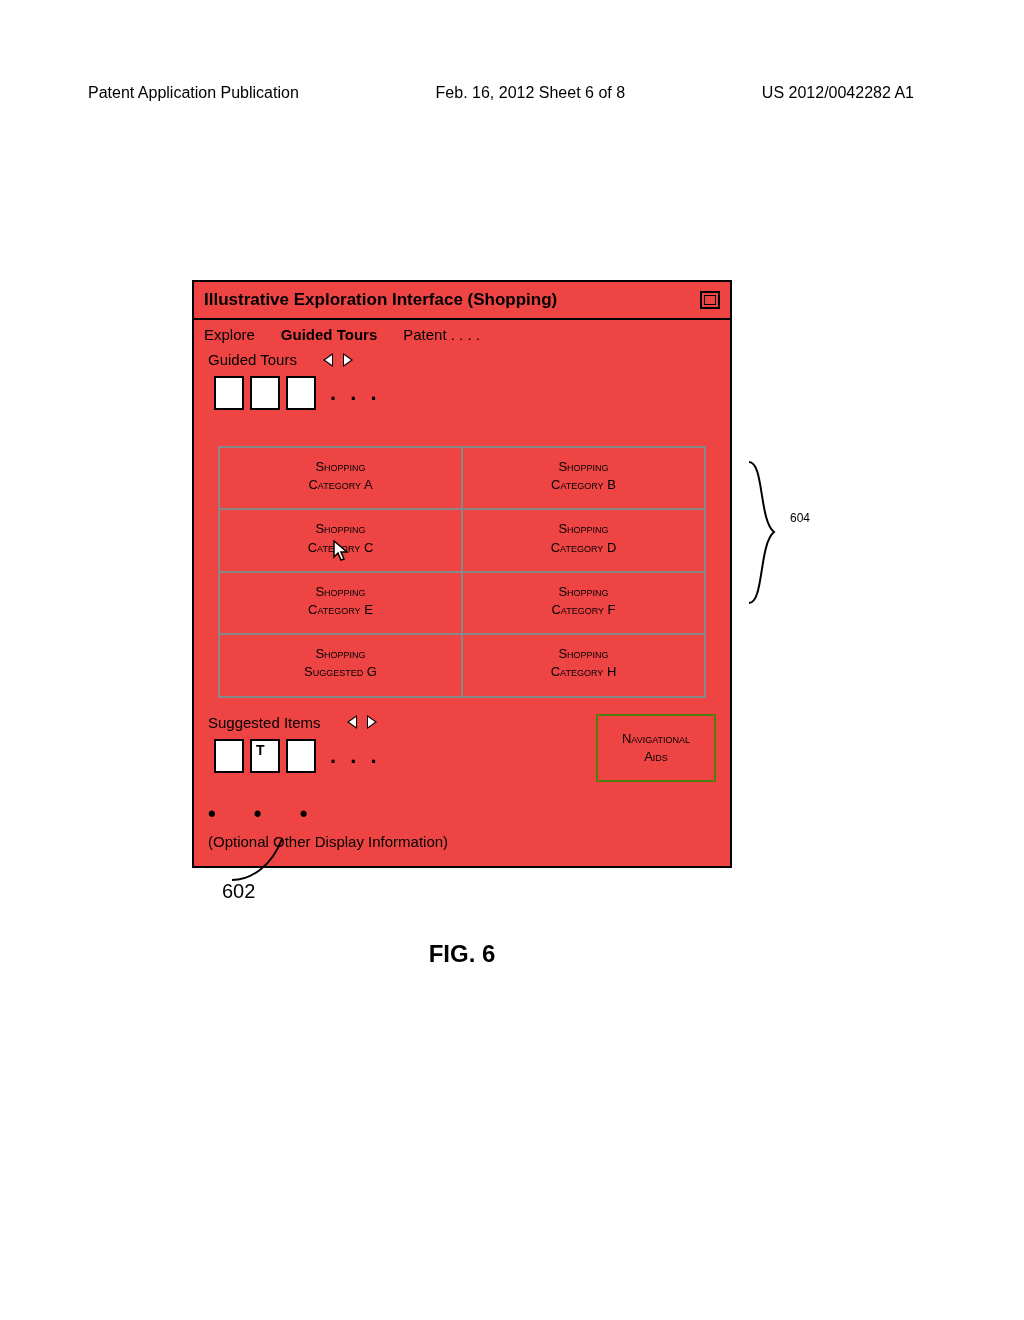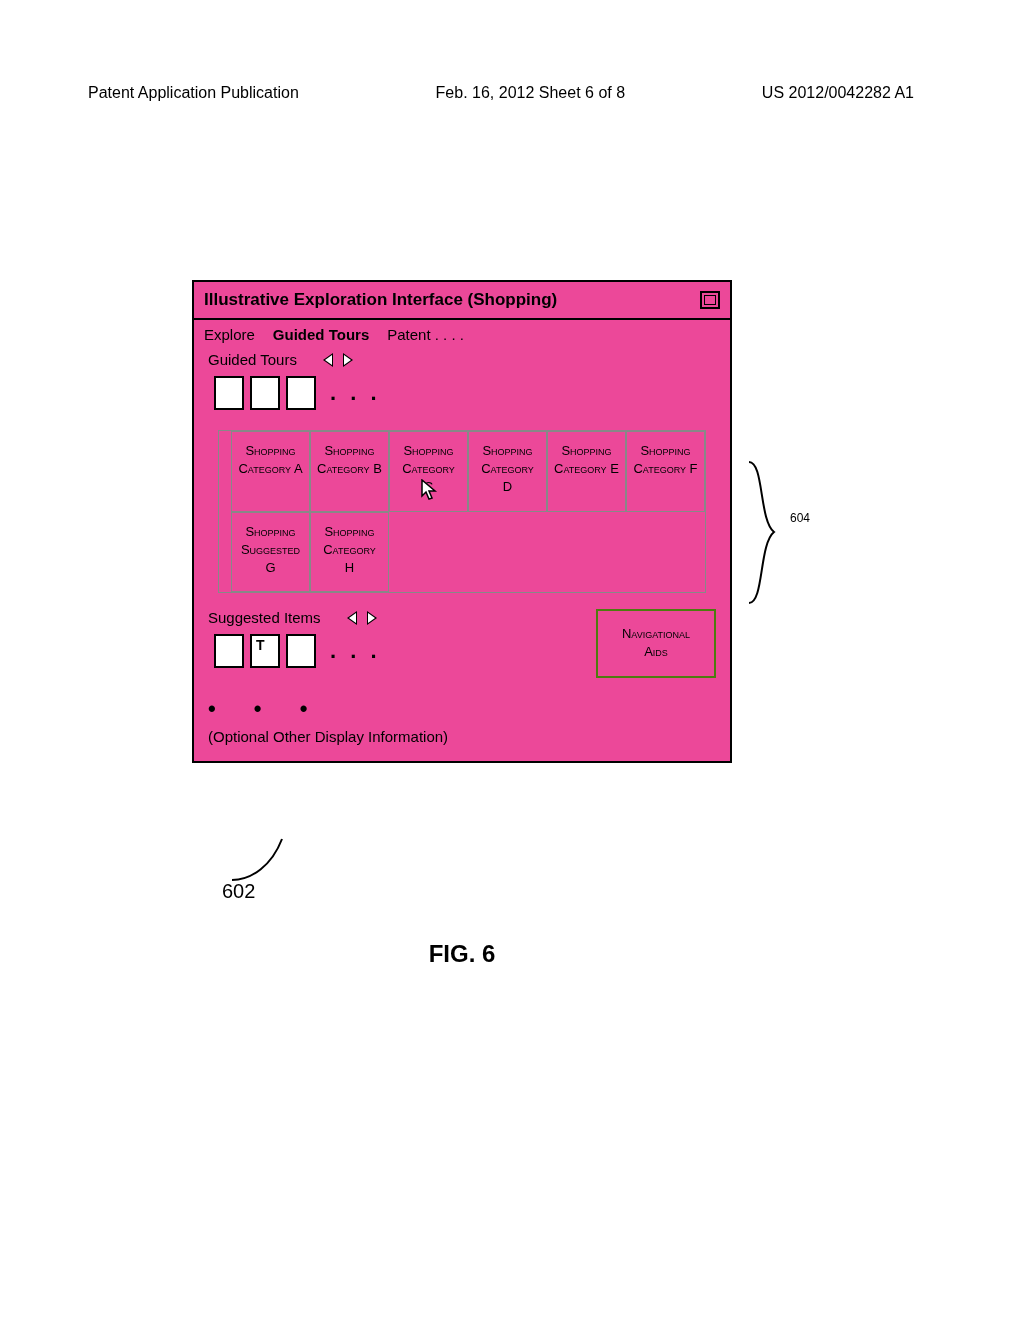--- a/index.html
+++ b/index.html
@@ -28,21 +28,21 @@
   .figure-area {
     position: absolute;
     top: 280px;
     left: 192px;
     width: 640px;
   }
 
   .window {
     border: 2px solid #000;
     width: 540px;
-    background: #ec4899;
+    background: #ef4444;
     position: relative;
   }
 
   .title-bar {
     border-bottom: 2px solid #000;
     padding: 8px 10px;
     display: flex;
     justify-content: space-between;
     align-items: center;
   }
@@ -60,21 +60,21 @@
   .win-icon::before {
     content: "";
     position: absolute;
     top: 2px; bottom: 2px; left: 2px; right: 2px;
     border: 1px solid #000;
   }
 
   .tabs {
     padding: 6px 16px 4px 10px;
     display: flex;
-    gap: 18px;
+    gap: 26px;
     font-size: 15px;
   }
   .tab { cursor: default; }
   .tab.active { font-weight: bold; }
 
   .section {
     padding: 4px 14px 6px 14px;
   }
   .section-title-row {
     display: flex;
@@ -132,25 +132,24 @@
     letter-spacing: 4px;
     margin-left: 8px;
     line-height: 10px;
   }
 
   .grid-section {
     padding: 0 14px 10px 14px;
   }
   .cat-grid {
     display: grid;
-    grid-template-columns: repeat(6, 1fr);
+    grid-template-columns: repeat(2, 1fr);
     grid-template-rows: repeat(2, 1fr);
     border: 1px solid #888;
-    margin: 4px 10px 0 10px;
-    padding-left: 12px;
+    margin: 20px 10px 0 10px;
   }
   .cat-cell {
     border: 1px solid #888;
     padding: 10px 6px 14px 6px;
     font-size: 13px;
     font-variant: small-caps;
     text-align: center;
     line-height: 1.4;
     min-height: 62px;
     position: relative;

